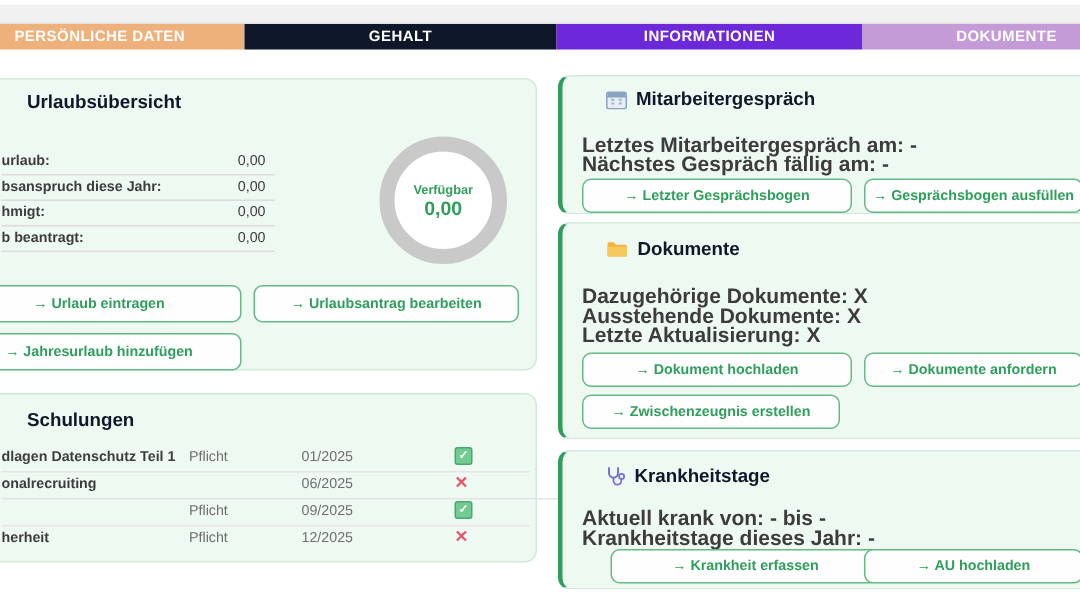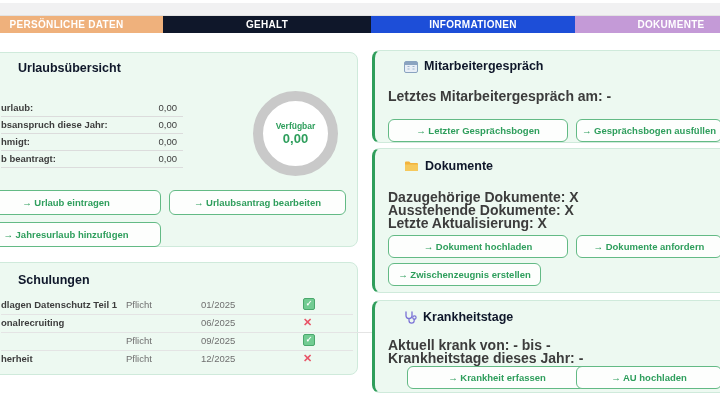--- a/index.html
+++ b/index.html
@@ -66,21 +66,21 @@
 </head>
 <body>
 
 <div id="stage">
 
   <div class="topstrip"></div>
 
   <div>
     <div class="tab tab1" style="background: rgb(239, 177, 124);">PERSÖNLICHE DATEN</div>
     <div class="tab tab2" style="background: #0f172a;">GEHALT</div>
-    <div class="tab tab3" style="background: #1d4ed8;">INFORMATIONEN</div>
+    <div class="tab tab3" style="background: #6d28d9;">INFORMATIONEN</div>
     <div class="tab tab4" style="background: rgb(196, 154, 215);">DOKUMENTE</div>
   </div>
 
   <div class="panel" style="left:-30px;top:52px;width:388px;height:195px;">
     <div class="ptitle" style="left:30px;top:8px;">Urlaubsübersicht</div>
 
     <div class="vrow" style="left:30px;top:46px;">
       <span class="vlabel">urlaub:</span>
       <span class="vvalue">0,00</span>
     </div>
@@ -141,40 +141,41 @@
         <svg width="14" height="13" viewBox="0 0 14 13">
           <rect x="0.5" y="1.5" width="13" height="11" rx="1.5" fill="#e8eef6" stroke="#8aa3c0"></rect>
           <path d="M0.5 4.5 h13" stroke="#8aa3c0"></path>
           <rect x="1" y="2" width="12" height="2.5" fill="#8aa3c0"></rect>
           <path d="M3.5 6.5 h2 M8.5 6.5 h2 M3.5 9 h2 M8.5 9 h2" stroke="#9db3cc" stroke-width="1.2"></path>
         </svg>
       </span>
       <span>Mitarbeitergespräch</span>
     </div>
     <div class="iline" style="left:13px;top:37px;">Letztes Mitarbeitergespräch am: -</div>
+    <div class="iline" style="left:13px;top:50px;">Nächstes Gespräch fällig am: -</div>
     <button class="gbtn small" style="left:13px;top:68px;width:180px;">→ Letzter Gesprächsbogen</button>
     <button class="gbtn small" style="left:201px;top:68px;width:146px;">→ Gesprächsbogen ausfüllen</button>
   </div>
 
   <div class="panel panel-right" style="left:372px;top:148px;width:360px;height:145px;">
     <div class="ptitle" style="left:12px;top:10px;">
       <span class="icon">
         <svg width="15" height="12" viewBox="0 0 15 12">
           <path d="M1 2.5 a1 1 0 0 1 1-1 h3.2 l1.4 1.6 H13 a1 1 0 0 1 1 1 V10 a1 1 0 0 1 -1 1 H2 a1 1 0 0 1 -1 -1 Z" fill="#f3b33d"></path>
           <path d="M1 4.5 h13 V10 a1 1 0 0 1 -1 1 H2 a1 1 0 0 1 -1 -1 Z" fill="#f6c95c"></path>
         </svg>
       </span>
       <span>Dokumente</span>
     </div>
     <div class="iline" style="left:13px;top:40px;">Dazugehörige Dokumente: X</div>
     <div class="iline" style="left:13px;top:53px;">Ausstehende Dokumente: X</div>
     <div class="iline" style="left:13px;top:66px;">Letzte Aktualisierung: X</div>
     <button class="gbtn small" style="left:13px;top:86px;width:180px;">→ Dokument hochladen</button>
     <button class="gbtn small" style="left:201px;top:86px;width:146px;">→ Dokumente anfordern</button>
-    <button class="gbtn small" style="left:13px;top:114px;width:153px;">→ Zwischenzeugnis erstellen</button>
+    <button class="gbtn small" style="left:13px;top:114px;width:172px;">→ Zwischenzeugnis erstellen</button>
   </div>
 
   <div class="panel panel-right" style="left:372px;top:300px;width:360px;height:93px;">
     <div class="ptitle" style="left:12px;top:9px;">
       <span class="icon">
         <svg width="13" height="13" viewBox="0 0 13 13" fill="none">
           <path d="M2 1 v3.5 a3 3 0 0 0 6 0 V1" stroke="#7a72d6" stroke-width="1.3" stroke-linecap="round"></path>
           <path d="M5 7.8 v1.7 a2.6 2.6 0 0 0 5.2 0 V8.2" stroke="#7a72d6" stroke-width="1.2" stroke-linecap="round"></path>
           <circle cx="10.4" cy="6.6" r="1.7" stroke="#7a72d6" stroke-width="1.2"></circle>
         </svg>

